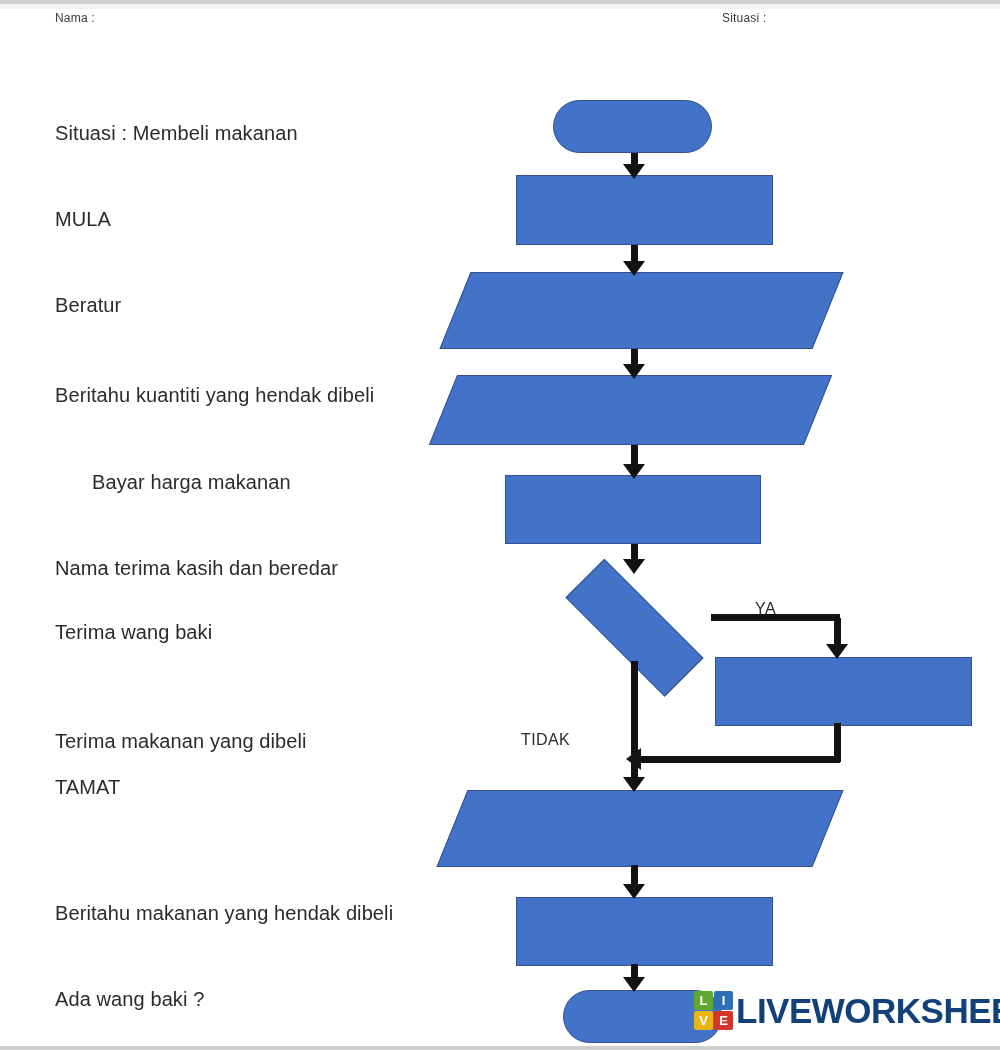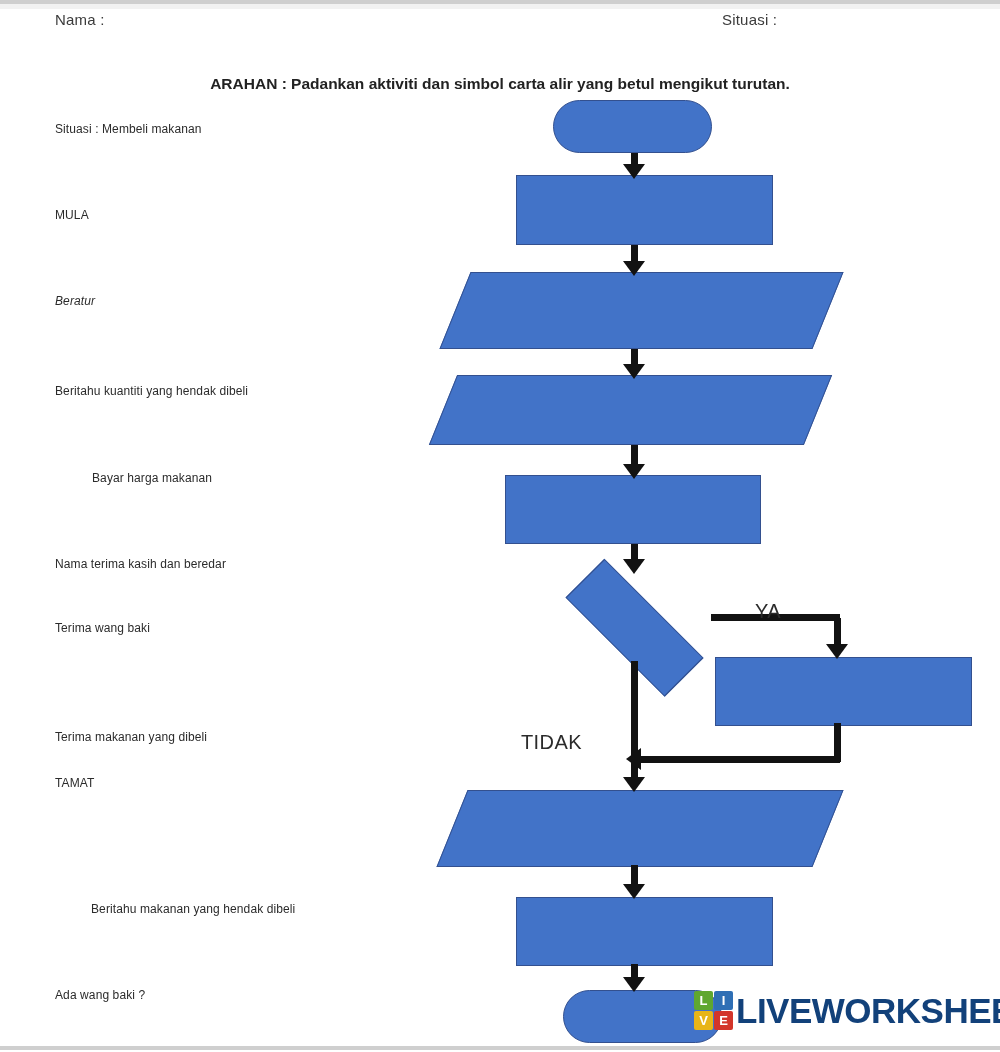--- a/index.html
+++ b/index.html
@@ -30,21 +30,21 @@
   .edge-band.top { top: 0; height: 4px; }
   .edge-band.bottom { top: 1046px; height: 4px; }
   .edge-band.top-soft {
     top: 4px; height: 5px;
     background: #f2f2f2;
   }
 
   
   .hdr-field {
     position: absolute;
-    font-size: 15px;
+    font-size: 12px;
     color: #3b3b3b;
     letter-spacing: .2px;
     white-space: nowrap;
   }
   #nama-label { left: 55px; top: 11px; }
   #tarikh-label { left: 722px; top: 11px; }
 
   .title-line {
     position: absolute;
     width: 1000px;
@@ -53,21 +53,21 @@
     color: #222222;
     white-space: nowrap;
   }
   #unit-title { top: 50px; font-size: 15px; letter-spacing: .1px; }
   #arahan-title { top: 75px; font-size: 15.5px; }
 
   
   .activity-label {
     position: absolute;
     left: 55px;
-    font-size: 12px;
+    font-size: 20px;
     color: #2b2b2b;
     white-space: nowrap;
     letter-spacing: .1px;
   }
 
   
   #flow {
     position: absolute;
     left: 0; top: 0;
     width: 1000px; height: 1052px;
@@ -122,21 +122,21 @@
   .arrow-left {
     position: absolute;
     width: 0; height: 0;
     border-top: 11px solid transparent;
     border-bottom: 11px solid transparent;
     border-right: 15px solid #121212;
   }
 
   .branch-label {
     position: absolute;
-    font-size: 20px;
+    font-size: 16px;
     color: #2b2b2b;
     letter-spacing: .4px;
     white-space: nowrap;
   }
 
   
   #lw-logo {
     position: absolute;
     left: 694px;
     top: 987px;
@@ -176,33 +176,32 @@
 
 <div id="page">
 
   <div class="edge-band top"></div>
   <div class="edge-band top-soft"></div>
   <div class="edge-band bottom"></div>
 
   <div class="hdr-field" id="nama-label">Nama :</div>
   <div class="hdr-field" id="tarikh-label">Situasi :</div>
 
-  <div class="title-line" id="arahan-title">ARAHAN : Padankan aktiviti dan simbol carta alir yang betul mengikut turutan.</div>
 
   <div id="activity-list">
       <div class="activity-label" style="top: 122px;">Situasi : Membeli makanan</div>
       <div class="activity-label" style="top: 208px;">MULA</div>
-      <div class="activity-label" style="top: 294px; font-style: italic;">Beratur</div>
+      <div class="activity-label" style="top: 294px;">Beratur</div>
       <div class="activity-label" style="top: 384px;">Beritahu kuantiti yang hendak dibeli</div>
       <div class="activity-label" style="top: 471px; margin-left: 37px;">Bayar harga makanan</div>
       <div class="activity-label" style="top: 557px;">Nama terima kasih dan beredar</div>
       <div class="activity-label" style="top: 621px;">Terima wang baki</div>
       <div class="activity-label" style="top: 730px;">Terima makanan yang dibeli</div>
       <div class="activity-label" style="top: 776px;">TAMAT</div>
-      <div class="activity-label" style="top: 902px; margin-left: 36px;">Beritahu makanan yang hendak dibeli</div>
+      <div class="activity-label" style="top: 902px;">Beritahu makanan yang hendak dibeli</div>
       <div class="activity-label" style="top: 988px;">Ada wang baki ?</div>
     </div>
 
   <div id="flow">
     <div id="shape-layer">
         <div class="shape oval" style="left: 553px; top: 100px; width: 159px; height: 53px; background: rgb(66, 115, 200); border-color: rgb(51, 80, 143);"></div>
         <div class="shape" style="left: 516px; top: 175px; width: 257px; height: 70px; background: rgb(66, 115, 200); border-color: rgb(51, 80, 143);"></div>
         <div class="shape para" style="left: 455px; top: 272px; width: 373px; height: 77px;">
           <i style="background: rgb(66, 115, 200); border-color: rgb(51, 80, 143);"></i>
         </div>

